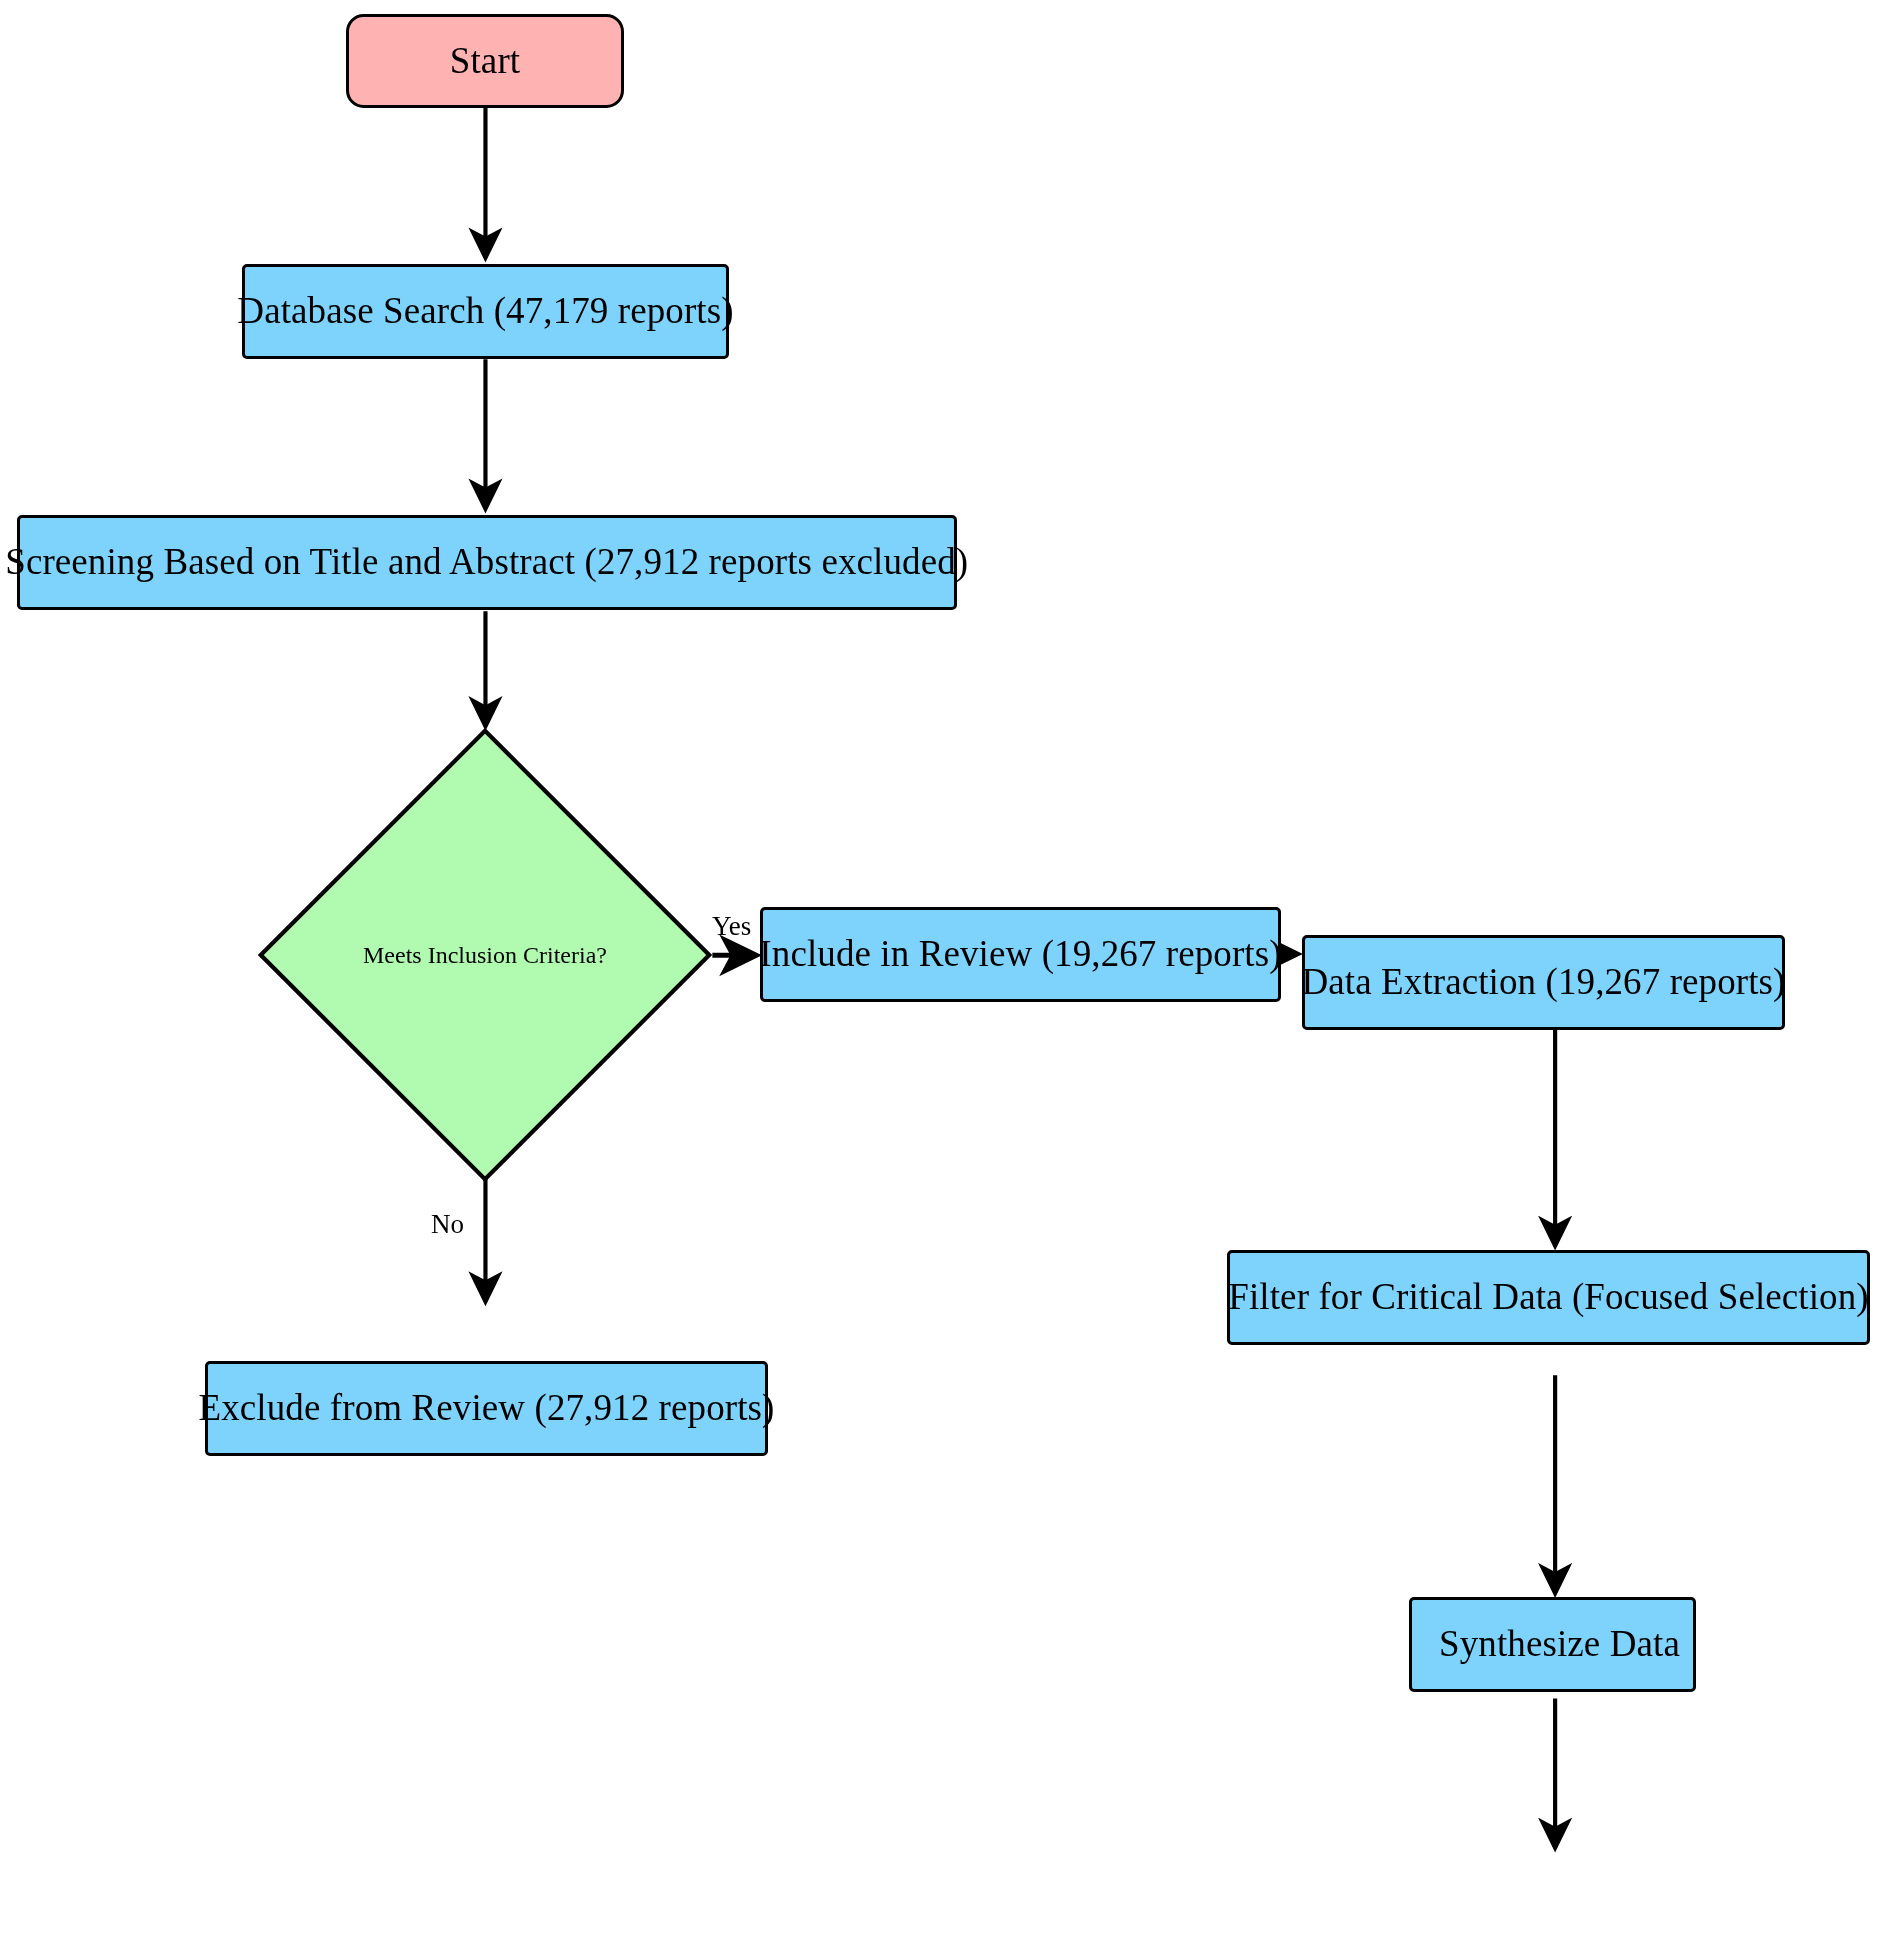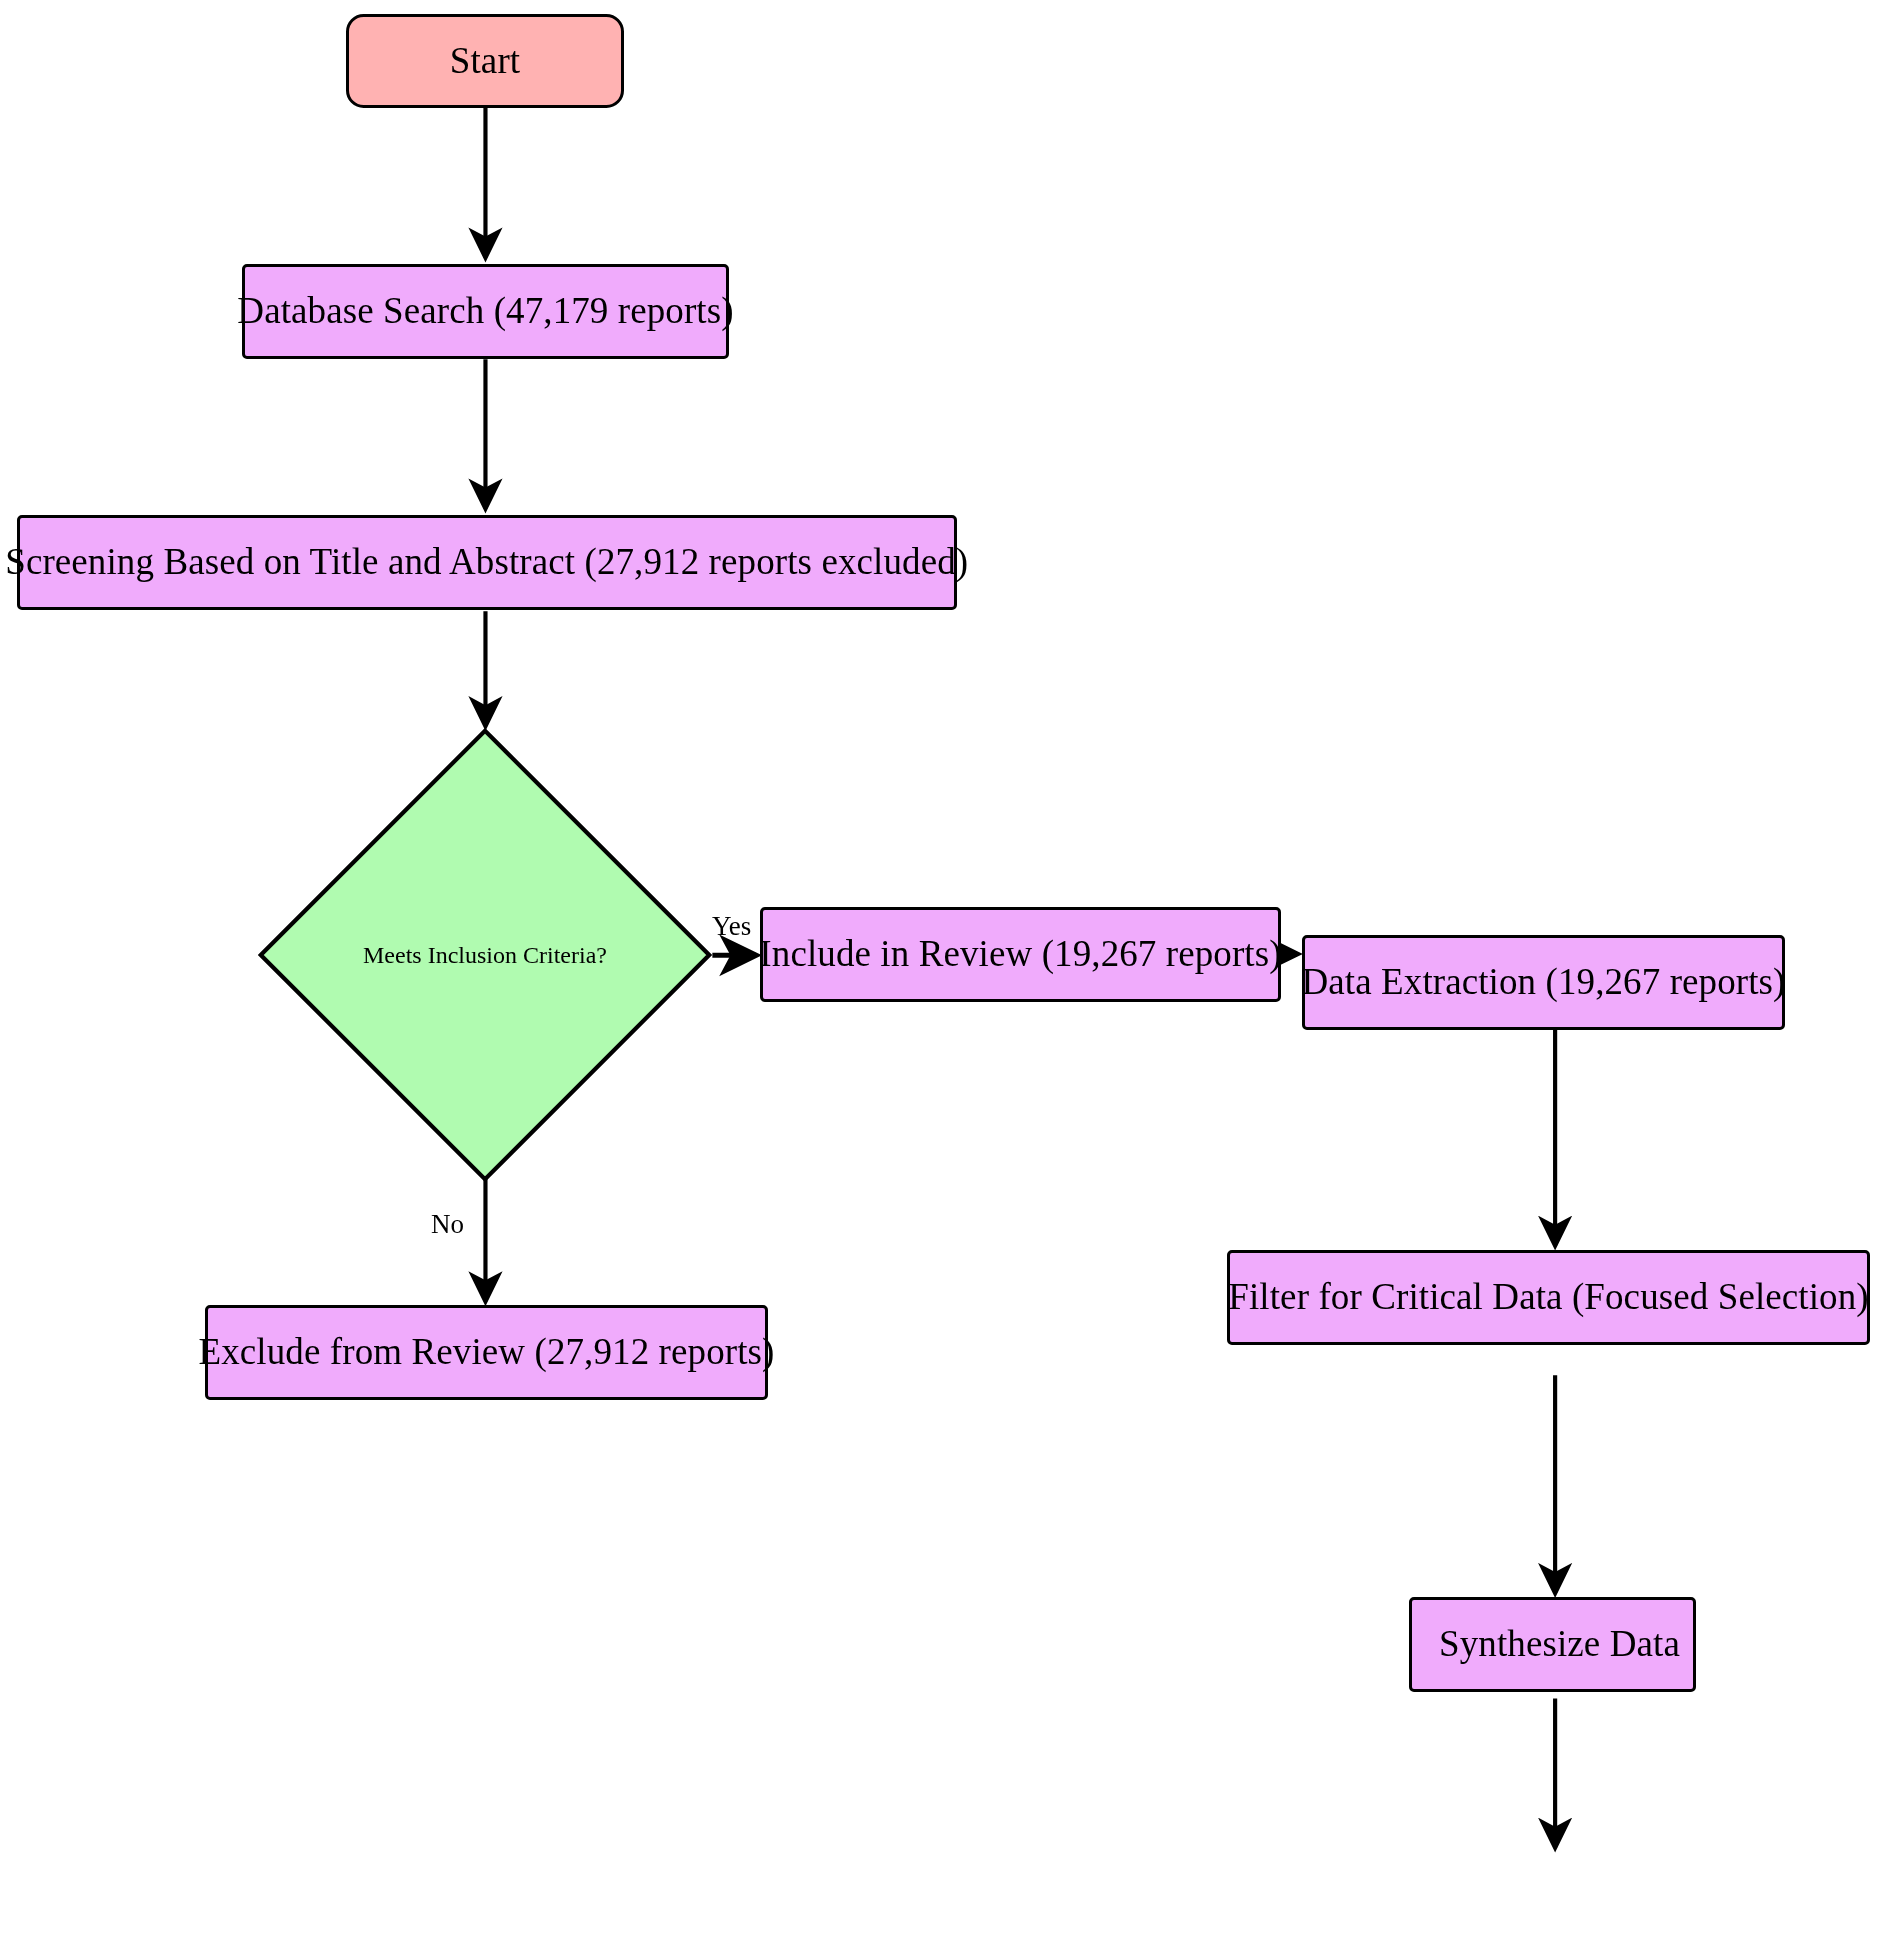--- a/index.html
+++ b/index.html
@@ -39,21 +39,21 @@
     font-size: 37px;
     line-height: 1.1;
     white-space: nowrap;
     letter-spacing: 0.1px;
   }
   .node.terminal {
     background: #ffb2b2;
     border-radius: 17.6px;
   }
   .node.process {
-    background: #f0abfc;
+    background: #7dd3fc;
     border-radius: 5px;
   }
   .diamond-wrap {
     position: absolute;
   }
   .diamond-wrap svg {
     position: absolute;
     left: 0;
     top: 0;
     display: block;
@@ -140,21 +140,21 @@
   </div>
 
   <div class="node process" style="left:1302px; top:905px; width:483px; height:95px;margin-top:30px;">
     <span>Data Extraction (19,267 reports)</span>
   </div>
 
   <div class="edge-label" style="left:431px; top:1209px;">
     <span>No</span>
   </div>
 
-  <div class="node process" style="left:205px; top:1305px; width:563px; height:95px;">
+  <div class="node process" style="left:205px; top:1361px; width:563px; height:95px;">
     <span>Exclude from Review (27,912 reports)</span>
   </div>
 
   <div class="node process" style="left:1227px; top:1250px; width:643px; height:95px;">
     <span>Filter for Critical Data (Focused Selection)</span>
   </div>
 
   <div class="node process" style="left:1409px; top:1597px; width:287px; height:95px;padding-left:14px;">
     <span>Synthesize Data</span>
   </div>

